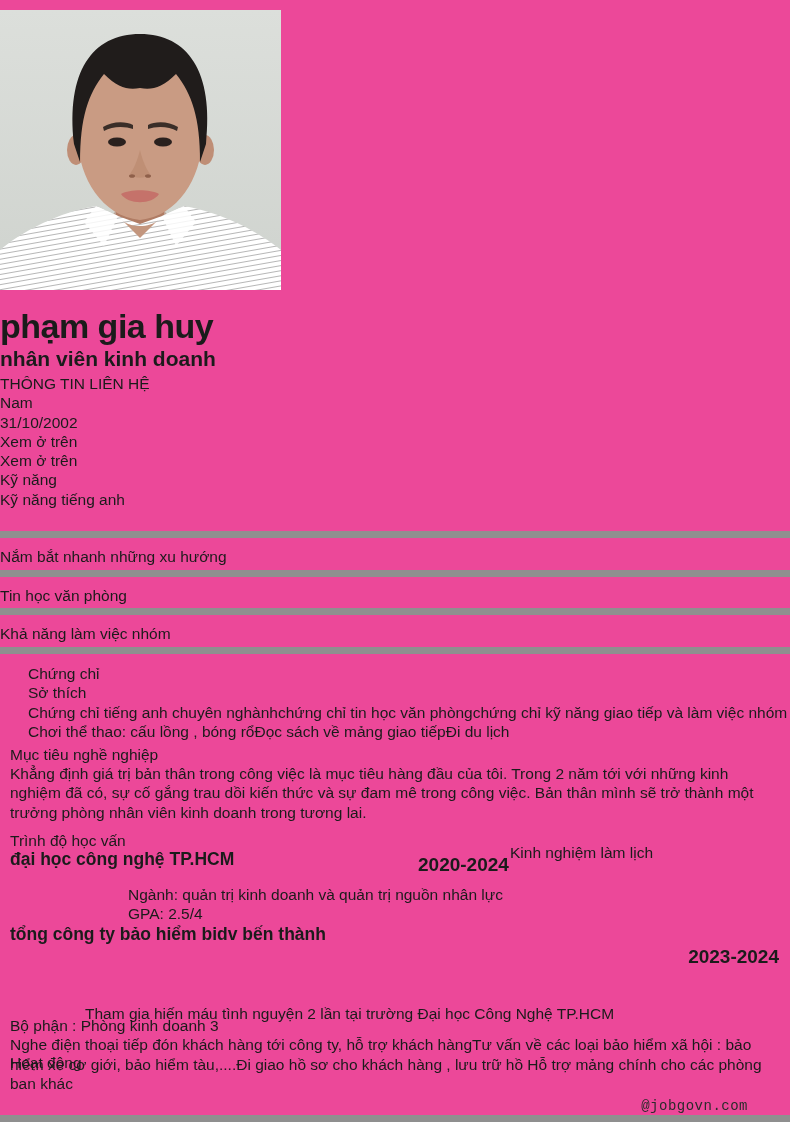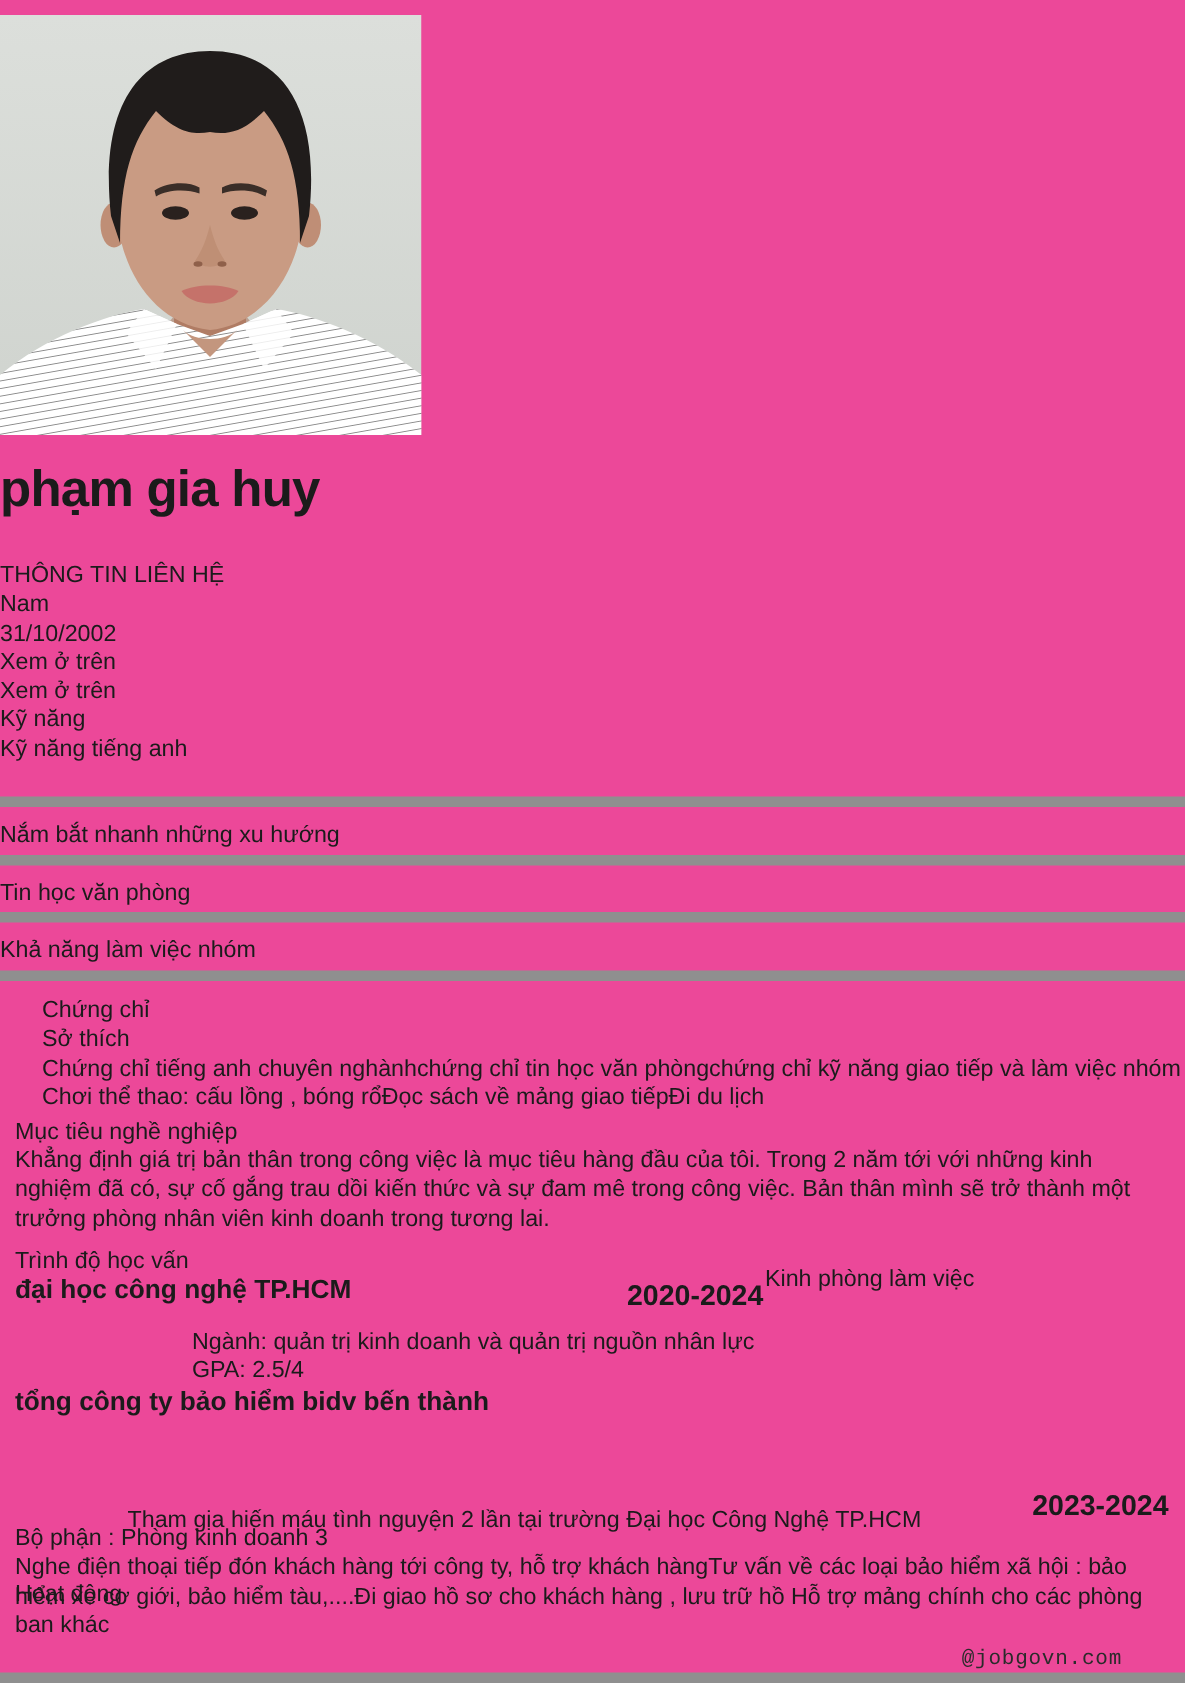--- a/index.html
+++ b/index.html
@@ -24,21 +24,21 @@
   .cert-block{left:0;top:664px;width:786px;padding-left:28px;}
   .obj-head{left:10px;top:745px;}
   .obj-text{left:10px;top:764px;width:772px;}
   .edu-line{left:10px;top:831px;display:flex;align-items:baseline;flex-direction:column;}
   .edu-school{font-size:17.5px;font-weight:700;}
   .exp-head{left:510px;top:843px;}
   .edu-years{left:418px;top:854px;font-size:19px;font-weight:700;}
   .edu-major{left:128px;top:885px;}
   .edu-gpa{left:128px;top:904px;}
   .company{left:10px;top:924px;font-size:17.5px;font-weight:700;line-height:21px;}
-  .exp-years{right:11px;top:994px;font-size:19px;font-weight:700;}
+  .exp-years{right:11px;top:946px;font-size:19px;font-weight:700;}
   .job-block{left:10px;top:1016px;width:772px;}
   .act-head{left:10px;top:1053px;}
   .act-text{left:85px;top:1004px;width:700px;}
   .watermark{right:42px;top:1098px;font-family:Liberation Mono, monospace;
              font-size:14px;color:var(--watermark-color);letter-spacing:0.5px;}
   .bottom-bar{left:0;top:1115px;width:790px;height:7px;background:var(--bar-color);}
 </style>
 </head>
 <body>
 
@@ -72,20 +72,21 @@
       <ellipse cx="148" cy="166" rx="3" ry="1.8" fill="#8f604a"></ellipse>
       <path d="M121,184 C130,179 150,179 159,184 C152,195 128,195 121,184 Z" fill="#c5726a"></path>
       <path d="M0,280 L0,240 C30,215 70,200 96,196 L118,206 L140,214 L162,206 L184,196 C210,200 250,215 281,240 L281,280 Z" fill="url(#stripes)"></path>
       <path d="M96,196 L118,206 L104,236 L84,212 Z" fill="#ffffff" opacity="0.85"></path>
       <path d="M184,196 L162,206 L176,236 L196,212 Z" fill="#ffffff" opacity="0.85"></path>
       <path d="M122,210 L140,228 L158,210 C150,218 130,218 122,210 Z" fill="#c3967e"></path>
     </svg>
   </div>
 
   <div class="abs name">phạm gia huy</div>
+  <div class="abs subtitle">nhân viên kinh doanh</div>
 
   <div class="abs body-txt contact-block">
     <div>THÔNG TIN LIÊN HỆ</div>
     <div>Nam</div>
     <div>31/10/2002</div>
     <div>Xem ở trên</div>
     <div>Xem ở trên</div>
     <div>Kỹ năng</div>
     <div>Kỹ năng tiếng anh</div>
   </div>
@@ -105,21 +106,21 @@
     <div>Chơi thể thao: cấu lồng , bóng rổĐọc sách về mảng giao tiếpĐi du lịch</div>
   </div>
 
   <div class="abs body-txt obj-head">Mục tiêu nghề nghiệp</div>
   <div class="abs body-txt obj-text">Khẳng định giá trị bản thân trong công việc là mục tiêu hàng đầu của tôi. Trong 2 năm tới với những kinh nghiệm đã có, sự cố gắng trau dồi kiến thức và sự đam mê trong công việc. Bản thân mình sẽ trở thành một trưởng phòng nhân viên kinh doanh trong tương lai.</div>
 
   <div class="abs body-txt edu-line">
     <span>Trình độ học vấn</span>
       <span class="edu-school">đại học công nghệ TP.HCM</span>
   </div>
-  <div class="abs body-txt exp-head">Kinh phòng làm việc</div>
+  <div class="abs body-txt exp-head">Kinh nghiệm làm lịch</div>
   <div class="abs edu-years">2020-2024</div>
   <div class="abs body-txt edu-major">Ngành: quản trị kinh doanh và quản trị nguồn nhân lực</div>
   <div class="abs body-txt edu-gpa">GPA: 2.5/4</div>
 
   <div class="abs company">tổng công ty bảo hiểm bidv bến thành</div>
   <div class="abs exp-years">2023-2024</div>
   <div class="abs body-txt job-block">
     <div>Bộ phận : Phòng kinh doanh 3</div>
     <div>Nghe điện thoại tiếp đón khách hàng tới công ty, hỗ trợ khách hàngTư vấn về các loại bảo hiểm xã hội : bảo hiểm xe cơ giới, bảo hiểm tàu,....Đi giao hồ sơ cho khách hàng , lưu trữ hồ Hỗ trợ  mảng chính cho các phòng ban khác</div>
   </div>

